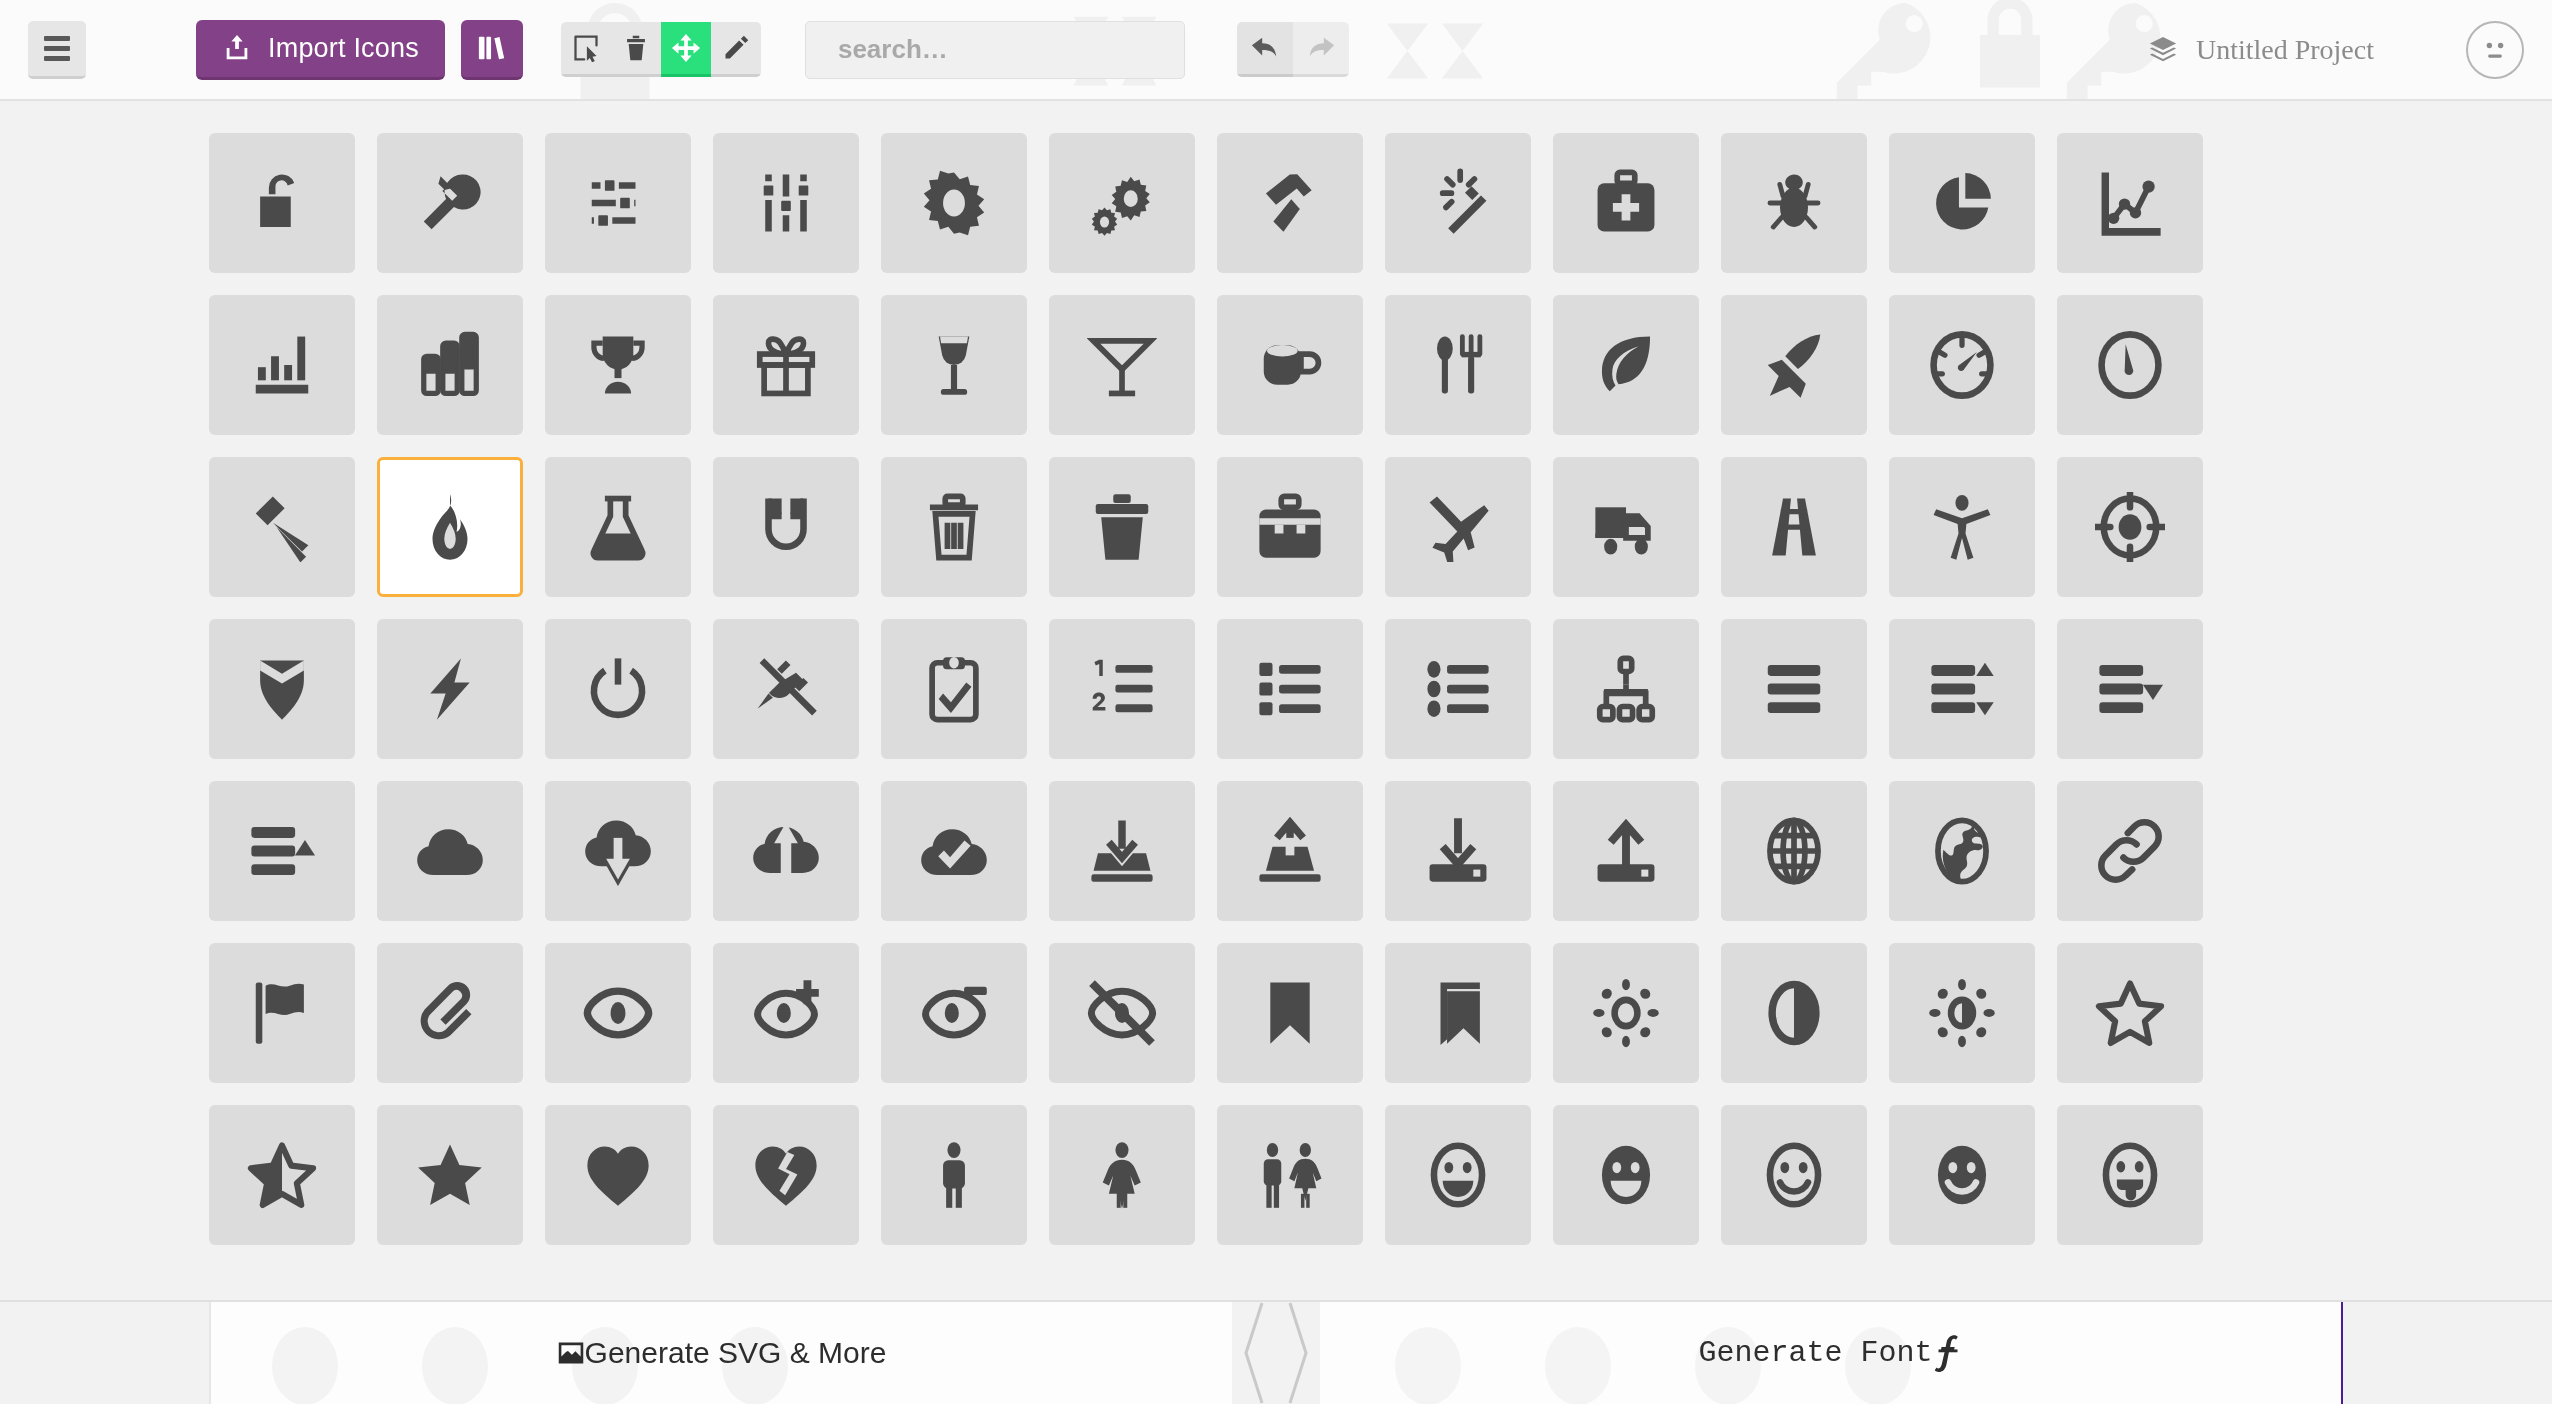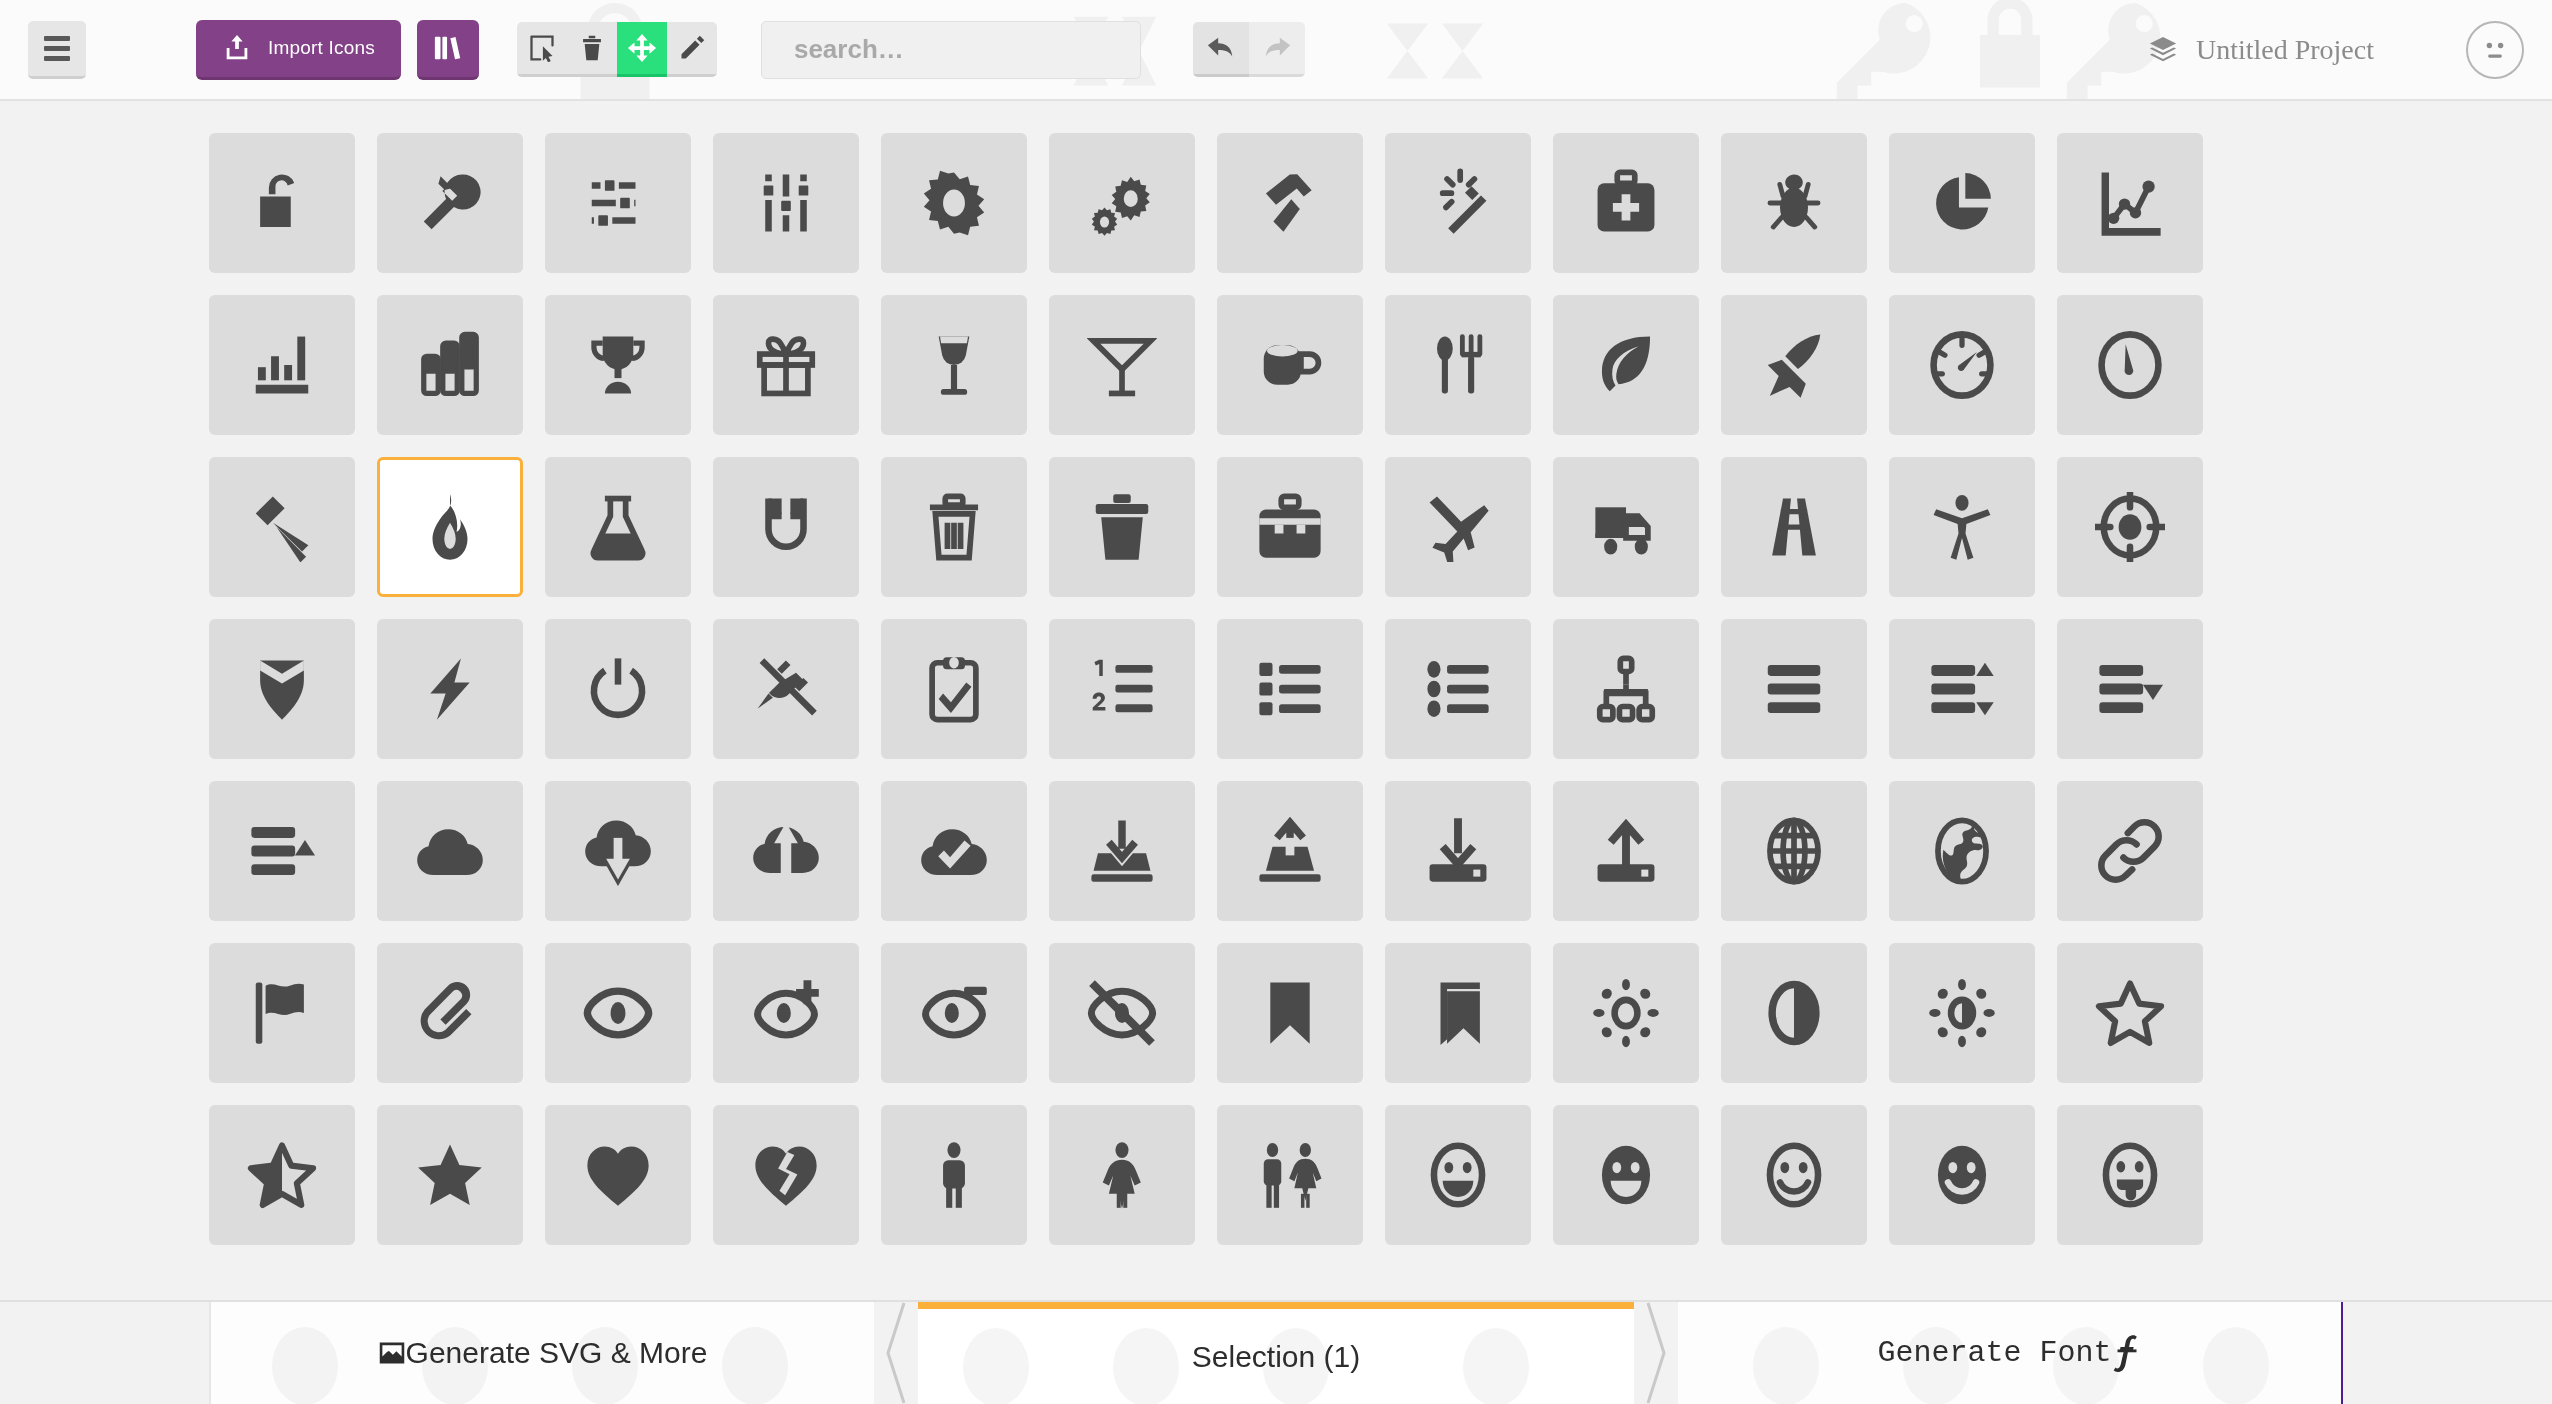--- a/index.html
+++ b/index.html
@@ -35,21 +35,21 @@
     cursor:pointer; position:relative; z-index:2;
   }
   .ham-bars { width:26px; display:flex; flex-direction:column; gap:5px; }
   .ham-bars i { display:block; height:5px; background:#585858; border-radius:1px; }
 
   .btn-import {
     margin-left:110px; height:60px;
     background:#834187; border-bottom:3px solid #6e3571;
     border-radius:6px; color:#fff;
     display:flex; align-items:center; gap:16px;
-    padding:0 26px; font-size:19px; letter-spacing:.2px;
+    padding:0 26px; font-size:27px; letter-spacing:.2px;
     cursor:pointer; position:relative; z-index:2;
   }
   .btn-library {
     margin-left:16px; width:62px; height:60px;
     background:#834187; border-bottom:3px solid #6e3571;
     border-radius:6px; color:#fff;
     display:flex; align-items:center; justify-content:center;
     cursor:pointer; position:relative; z-index:2;
   }
 
@@ -972,37 +972,20 @@
         <span>Generate SVG &amp; More</span>
       </span>
     </div>
 
     <div class="chev">
       <svg width="40" height="104" viewBox="0 0 40 104" fill="none" stroke="#c9c9c9" stroke-width="3">
           <path d="M28 2L12 52l16 50"></path>
         </svg>
     </div>
 
-    <div class="pane center">
-      <div class="fwm">
-        <span style="left:30px;  top:10px;"><svg width="96" height="96" viewBox="0 0 32 32" fill="#f5f5f5">
-              <ellipse cx="16" cy="16" rx="11" ry="13"></ellipse>
-            </svg></span>
-        <span style="left:180px; top:10px;"><svg width="96" height="96" viewBox="0 0 32 32" fill="#f5f5f5">
-              <ellipse cx="16" cy="16" rx="11" ry="13"></ellipse>
-            </svg></span>
-        <span style="left:330px; top:10px;"><svg width="96" height="96" viewBox="0 0 32 32" fill="#f5f5f5">
-              <ellipse cx="16" cy="16" rx="11" ry="13"></ellipse>
-            </svg></span>
-        <span style="left:530px; top:10px;"><svg width="96" height="96" viewBox="0 0 32 32" fill="#f5f5f5">
-              <ellipse cx="16" cy="16" rx="11" ry="13"></ellipse>
-            </svg></span>
-      </div>
-      <span class="lbl">Selection (1)</span>
-    </div>
 
     <div class="chev">
       <svg width="40" height="104" viewBox="0 0 40 104" fill="none" stroke="#c9c9c9" stroke-width="3">
           <path d="M12 2l16 50-16 50"></path>
         </svg>
     </div>
 
     <div class="pane side right">
       <div class="fwm">
         <span style="left:60px;  top:16px;"><svg width="96" height="96" viewBox="0 0 32 32" fill="#f4f4f4">

